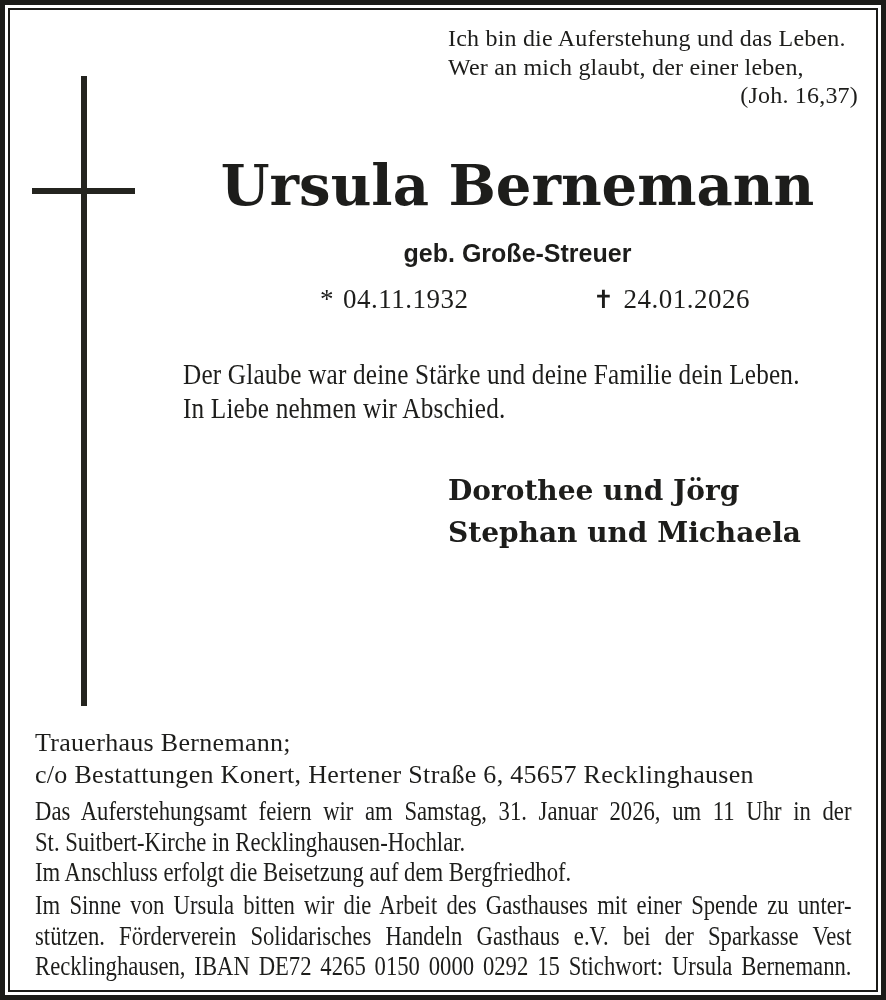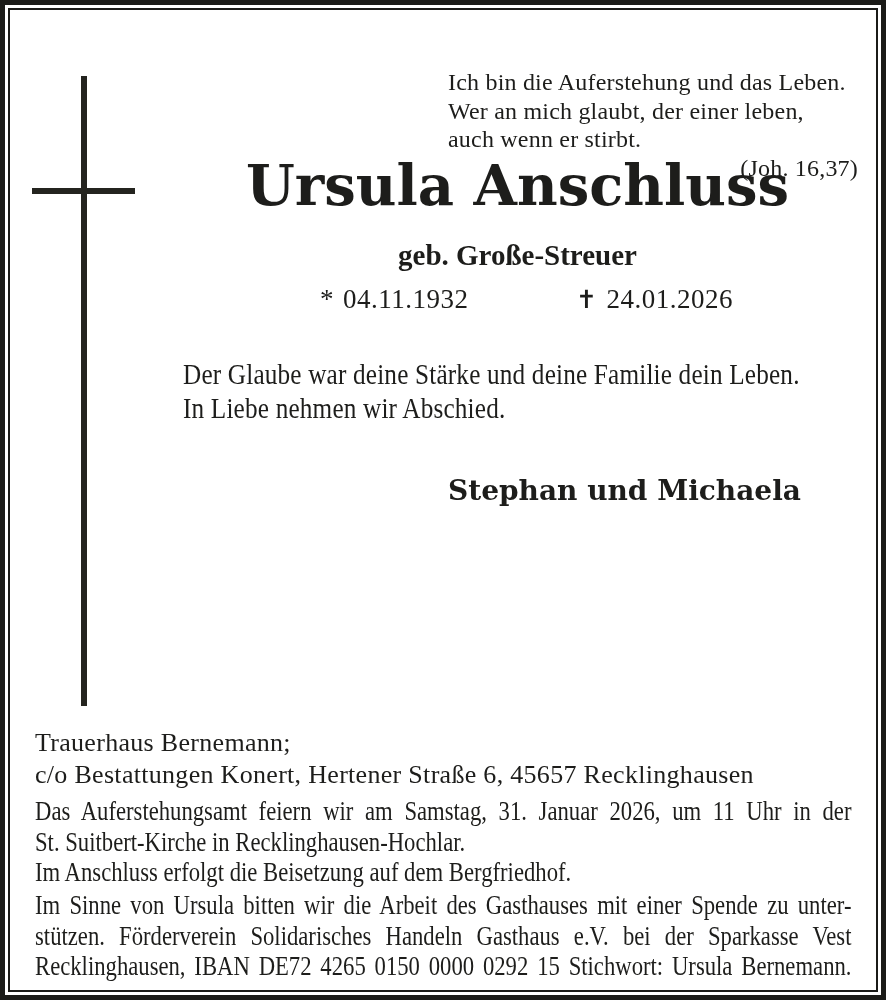--- a/index.html
+++ b/index.html
@@ -6,36 +6,36 @@
   .page {
     position:relative; width:886px; height:1000px;
     background:var(--bg,#ffffff); color:var(--ink,#1d1d1b);
     font-family:"Liberation Serif", serif; overflow:hidden;
   }
   .frame-outer { position:absolute; inset:0; border:5px solid var(--border,#1b1b18); }
   .frame-inner { position:absolute; inset:8px; border:2px solid var(--border,#1b1b18); }
 
   
   .quote { position:absolute; left:448px; top:24px; width:410px;
-           font-size:24px; line-height:28.5px; letter-spacing:0.2px; white-space:nowrap;margin-top:44px; }
+           font-size:24px; line-height:28.5px; letter-spacing:0.2px; white-space:nowrap; }
   .quote-src { text-align:right; white-space:normal; }
 
   
   .cross-v { position:absolute; left:81px; top:76px; width:6px; height:630px; background:#24241f; }
   .cross-h { position:absolute; left:32px; top:188px; width:103px; height:6px; background:#24241f; }
 
   
   .title { position:absolute; left:183px; top:152px; width:669px; margin:0;
            text-align:center; font-family:"DejaVu Serif", serif; font-weight:bold;
            font-size:56px; line-height:66px; }
   .maiden { position:absolute; left:183px; top:239px; width:669px; text-align:center;
-            font-family:Liberation Serif, serif; font-weight:bold; font-size:29px; }
+            font-family:Liberation Sans, sans-serif; font-weight:bold; font-size:25px; }
   .date { position:absolute; top:284px; font-size:27px; letter-spacing:0.5px; white-space:nowrap;text-align:right; }
   .date-birth { left:320px; }
-  .date-death { left:576px; }
+  .date-death { left:593px; }
   .sym { margin-right:9px; }
   .cross-glyph { font-family:"DejaVu Sans", sans-serif; font-size:25px; }
 
   
   .tribute { position:absolute; left:183px; top:357px; font-size:29px; line-height:34px;
              transform:scaleX(0.87); transform-origin:0 0; white-space:nowrap; letter-spacing:0.2px; }
 
   .mourners { position:absolute; left:448px; top:470px;
               font-family:"DejaVu Serif", serif; font-weight:bold;
               font-size:28px; line-height:42px; white-space:nowrap; }
@@ -52,45 +52,45 @@
 </head>
 <body>
 
 <div class="page" style="--bg: #ffffff; --ink: #1d1d1b; --border: #1b1b18;">
   <div class="frame-outer"></div>
   <div class="frame-inner"></div>
 
   <div class="quote">
     <div>Ich bin die Auferstehung und das Leben.</div>
     <div>Wer an mich glaubt, der einer leben,</div>
-    <div>auch wenn er stirbt.</div>
     <div class="quote-src">(Joh. 16,37)</div>
   </div>
 
   <div>
     <div class="cross-v"></div>
     <div class="cross-h"></div>
   </div>
 
-  <h1 class="title">Ursula Anschluss</h1>
+  <h1 class="title">Ursula Bernemann</h1>
   <div class="maiden">geb. Große-Streuer</div>
 
   <div class="date date-birth">
     <span class="sym">*</span><span>04.11.1932</span>
   </div>
   <div class="date date-death">
     <span class="sym cross-glyph">✝</span><span>24.01.2026</span>
   </div>
 
   <div class="tribute">
     <div>Der Glaube war deine Stärke und deine Familie dein Leben.</div>
     <div>In Liebe nehmen wir Abschied.</div>
   </div>
 
   <div class="mourners">
+    <div>Dorothee und Jörg</div>
     <div>Stephan und Michaela</div>
   </div>
 
   <div class="contact">
     <div>Trauerhaus Bernemann;</div>
     <div>c/o Bestattungen Konert, Hertener Straße 6, 45657 Recklinghausen</div>
   </div>
 
   <div class="cond-block service">
     <div class="jl">Das Auferstehungsamt feiern wir am Samstag, 31. Januar 2026, um 11 Uhr in der</div>

